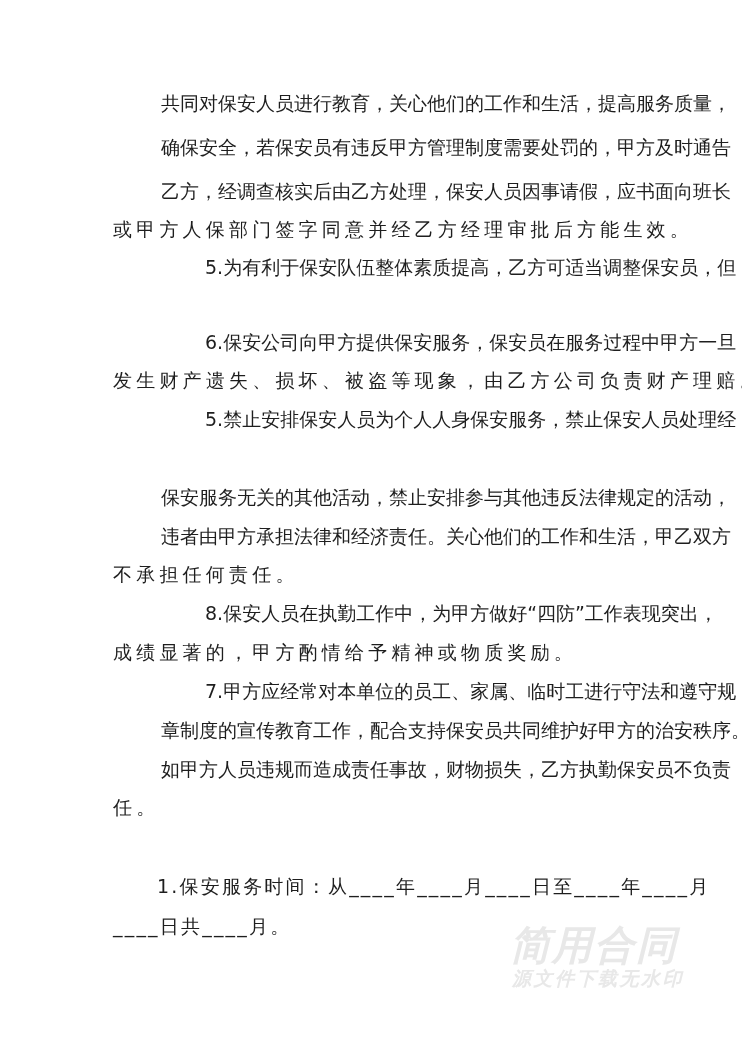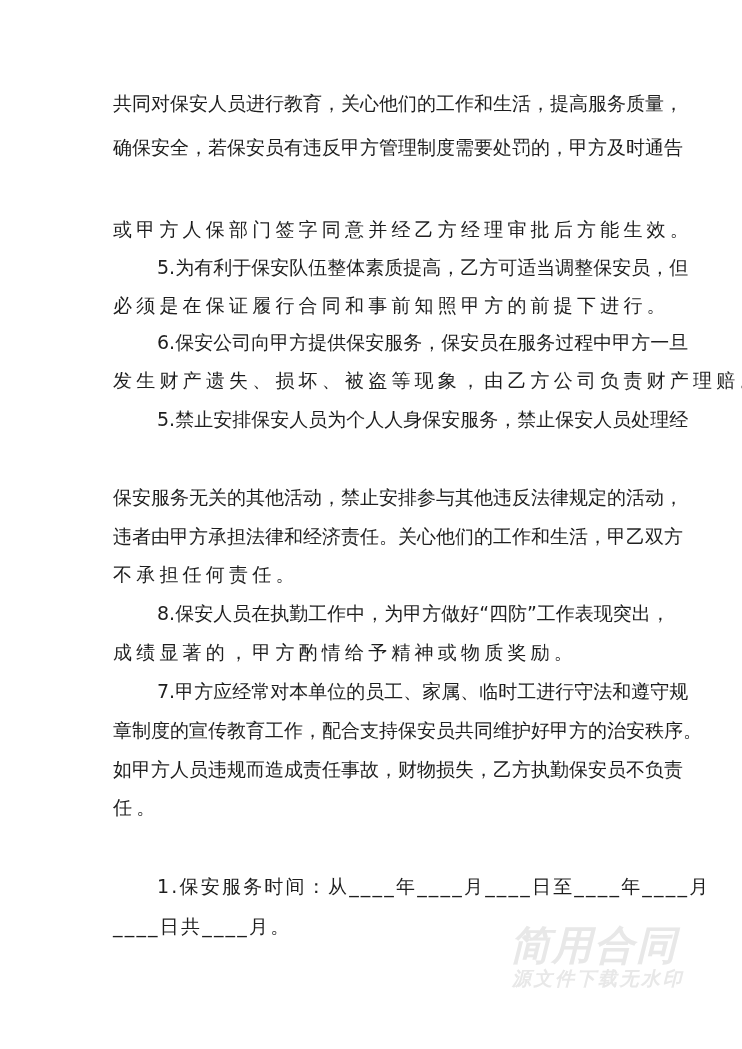--- a/index.html
+++ b/index.html
@@ -31,20 +31,21 @@
       white-space: nowrap;
       letter-spacing: 4.2px;
       color: #1e1e1e;
     }
     .line.indent { left: 157px; }
     .line.justify {
       width: 516px;
       text-align: justify;
       text-align-last: justify;
       letter-spacing: 0;
+      margin-left: 48px;
     }
     .line.indent.justify { width: 472px; }
     .watermark-main {
       position: absolute;
       left: 510px;
       top: 918px;
       font-size: 40px;
       font-weight: bold;
       font-style: italic;
       color: #e8e8e8;
@@ -65,24 +66,24 @@
       font-family: "DejaVu Sans", sans-serif;
     }
   </style>
 </head>
 <body>
 
 <div class="page">
 
   <div class="line justify" style="top:90px;">共同对保安人员进行教育，关心他们的工作和生活，提高服务质量，</div>
   <div class="line justify" style="top:134px;">确保安全，若保安员有违反甲方管理制度需要处罚的，甲方及时通告</div>
+  <div class="line justify" style="top:178px;">乙方，经调查核实后由乙方处理，保安人员因事请假，应书面向班长</div>
   <div class="line" style="top:216px;">或甲方人保部门签字同意并经乙方经理审批后方能生效。</div>
 
   <div class="line indent justify" style="top:254px;">5.为有利于保安队伍整体素质提高，乙方可适当调整保安员，但</div>
-  <div class="line" style="top:292px;">必须是在保证履行合同和事前知照甲方的前提下进行。</div>
 
   <div class="line indent justify" style="top:329px;">6.保安公司向甲方提供保安服务，保安员在服务过程中甲方一旦</div>
   <div class="line" style="top:367px;">发生财产遗失、损坏、被盗等现象，由乙方公司负责财产理赔。</div>
 
   <div class="line indent justify" style="top:406px;">5.禁止安排保安人员为个人人身保安服务，禁止保安人员处理经</div>
   <div class="line justify" style="top:484px;">保安服务无关的其他活动，禁止安排参与其他违反法律规定的活动，</div>
   <div class="line justify" style="top:523px;">违者由甲方承担法律和经济责任。关心他们的工作和生活，甲乙双方</div>
   <div class="line" style="top:561px;">不承担任何责任。</div>
 
   <div class="line indent justify" style="top:600px;">8.保安人员在执勤工作中，为甲方做好“四防”工作表现突出，</div>

